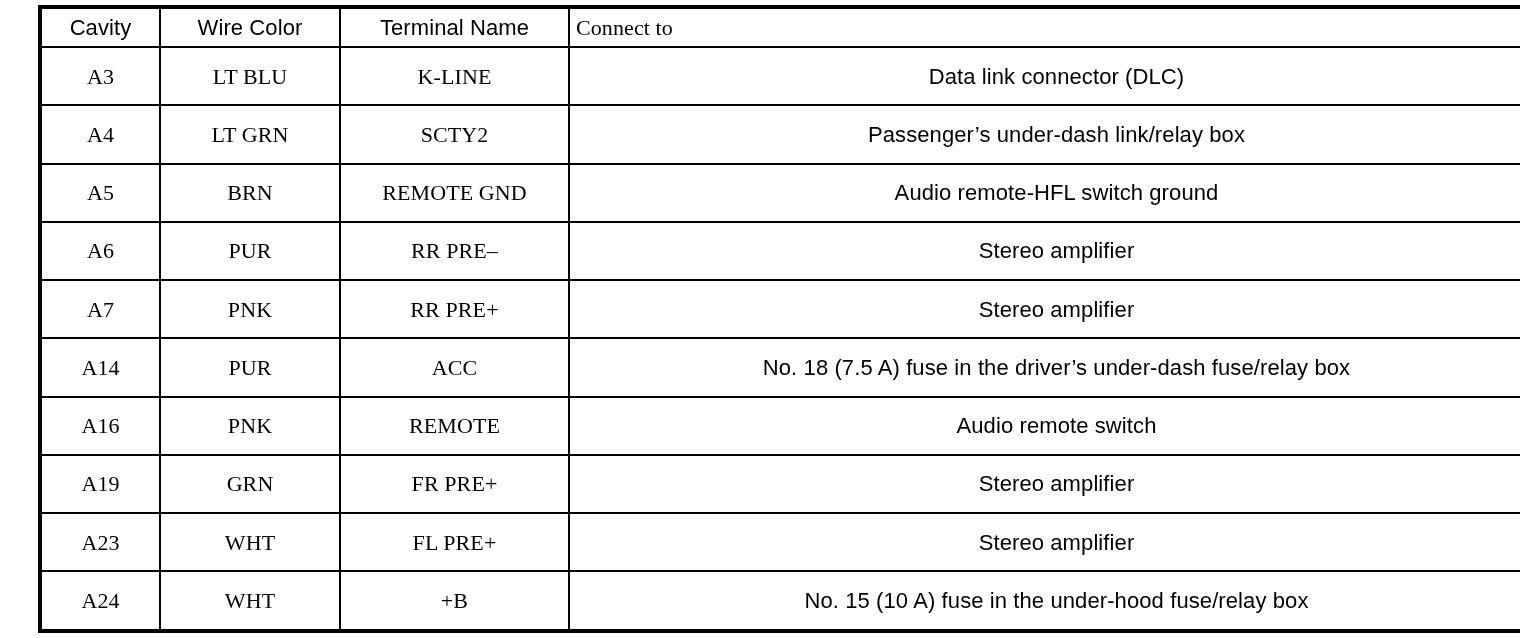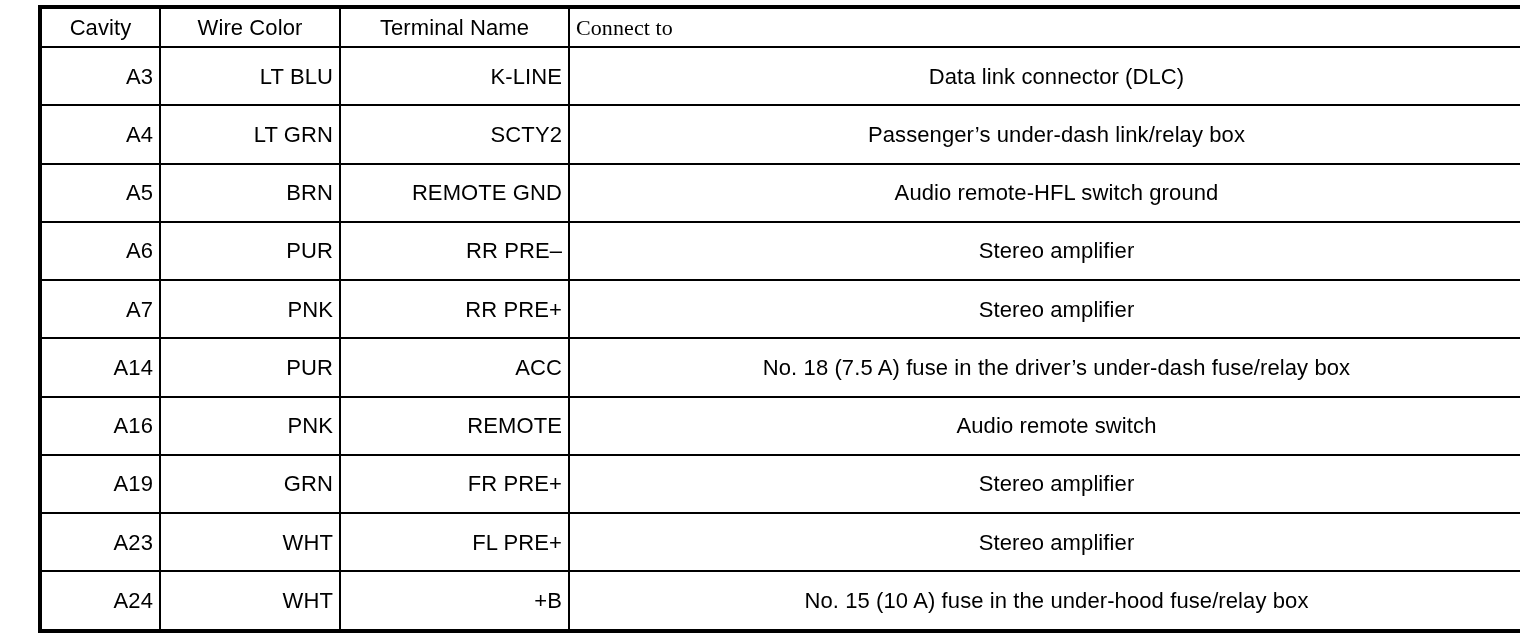--- a/index.html
+++ b/index.html
@@ -81,21 +81,22 @@
   tbody tr:last-child td {
     border-bottom-width: 4px;
   }
   thead tr th {
     border-top-width: 4px;
   }
 
   td.col-cavity,
   td.col-wire,
   td.col-terminal {
-    text-align: right;
+    text-align: center;
+    font-family: Liberation Serif, serif;
   }
   td.col-connect {
     text-align: center;
     padding-left: 8px;
   }
 </style>
 </head>
 <body>
 
 <div class="sheet">

